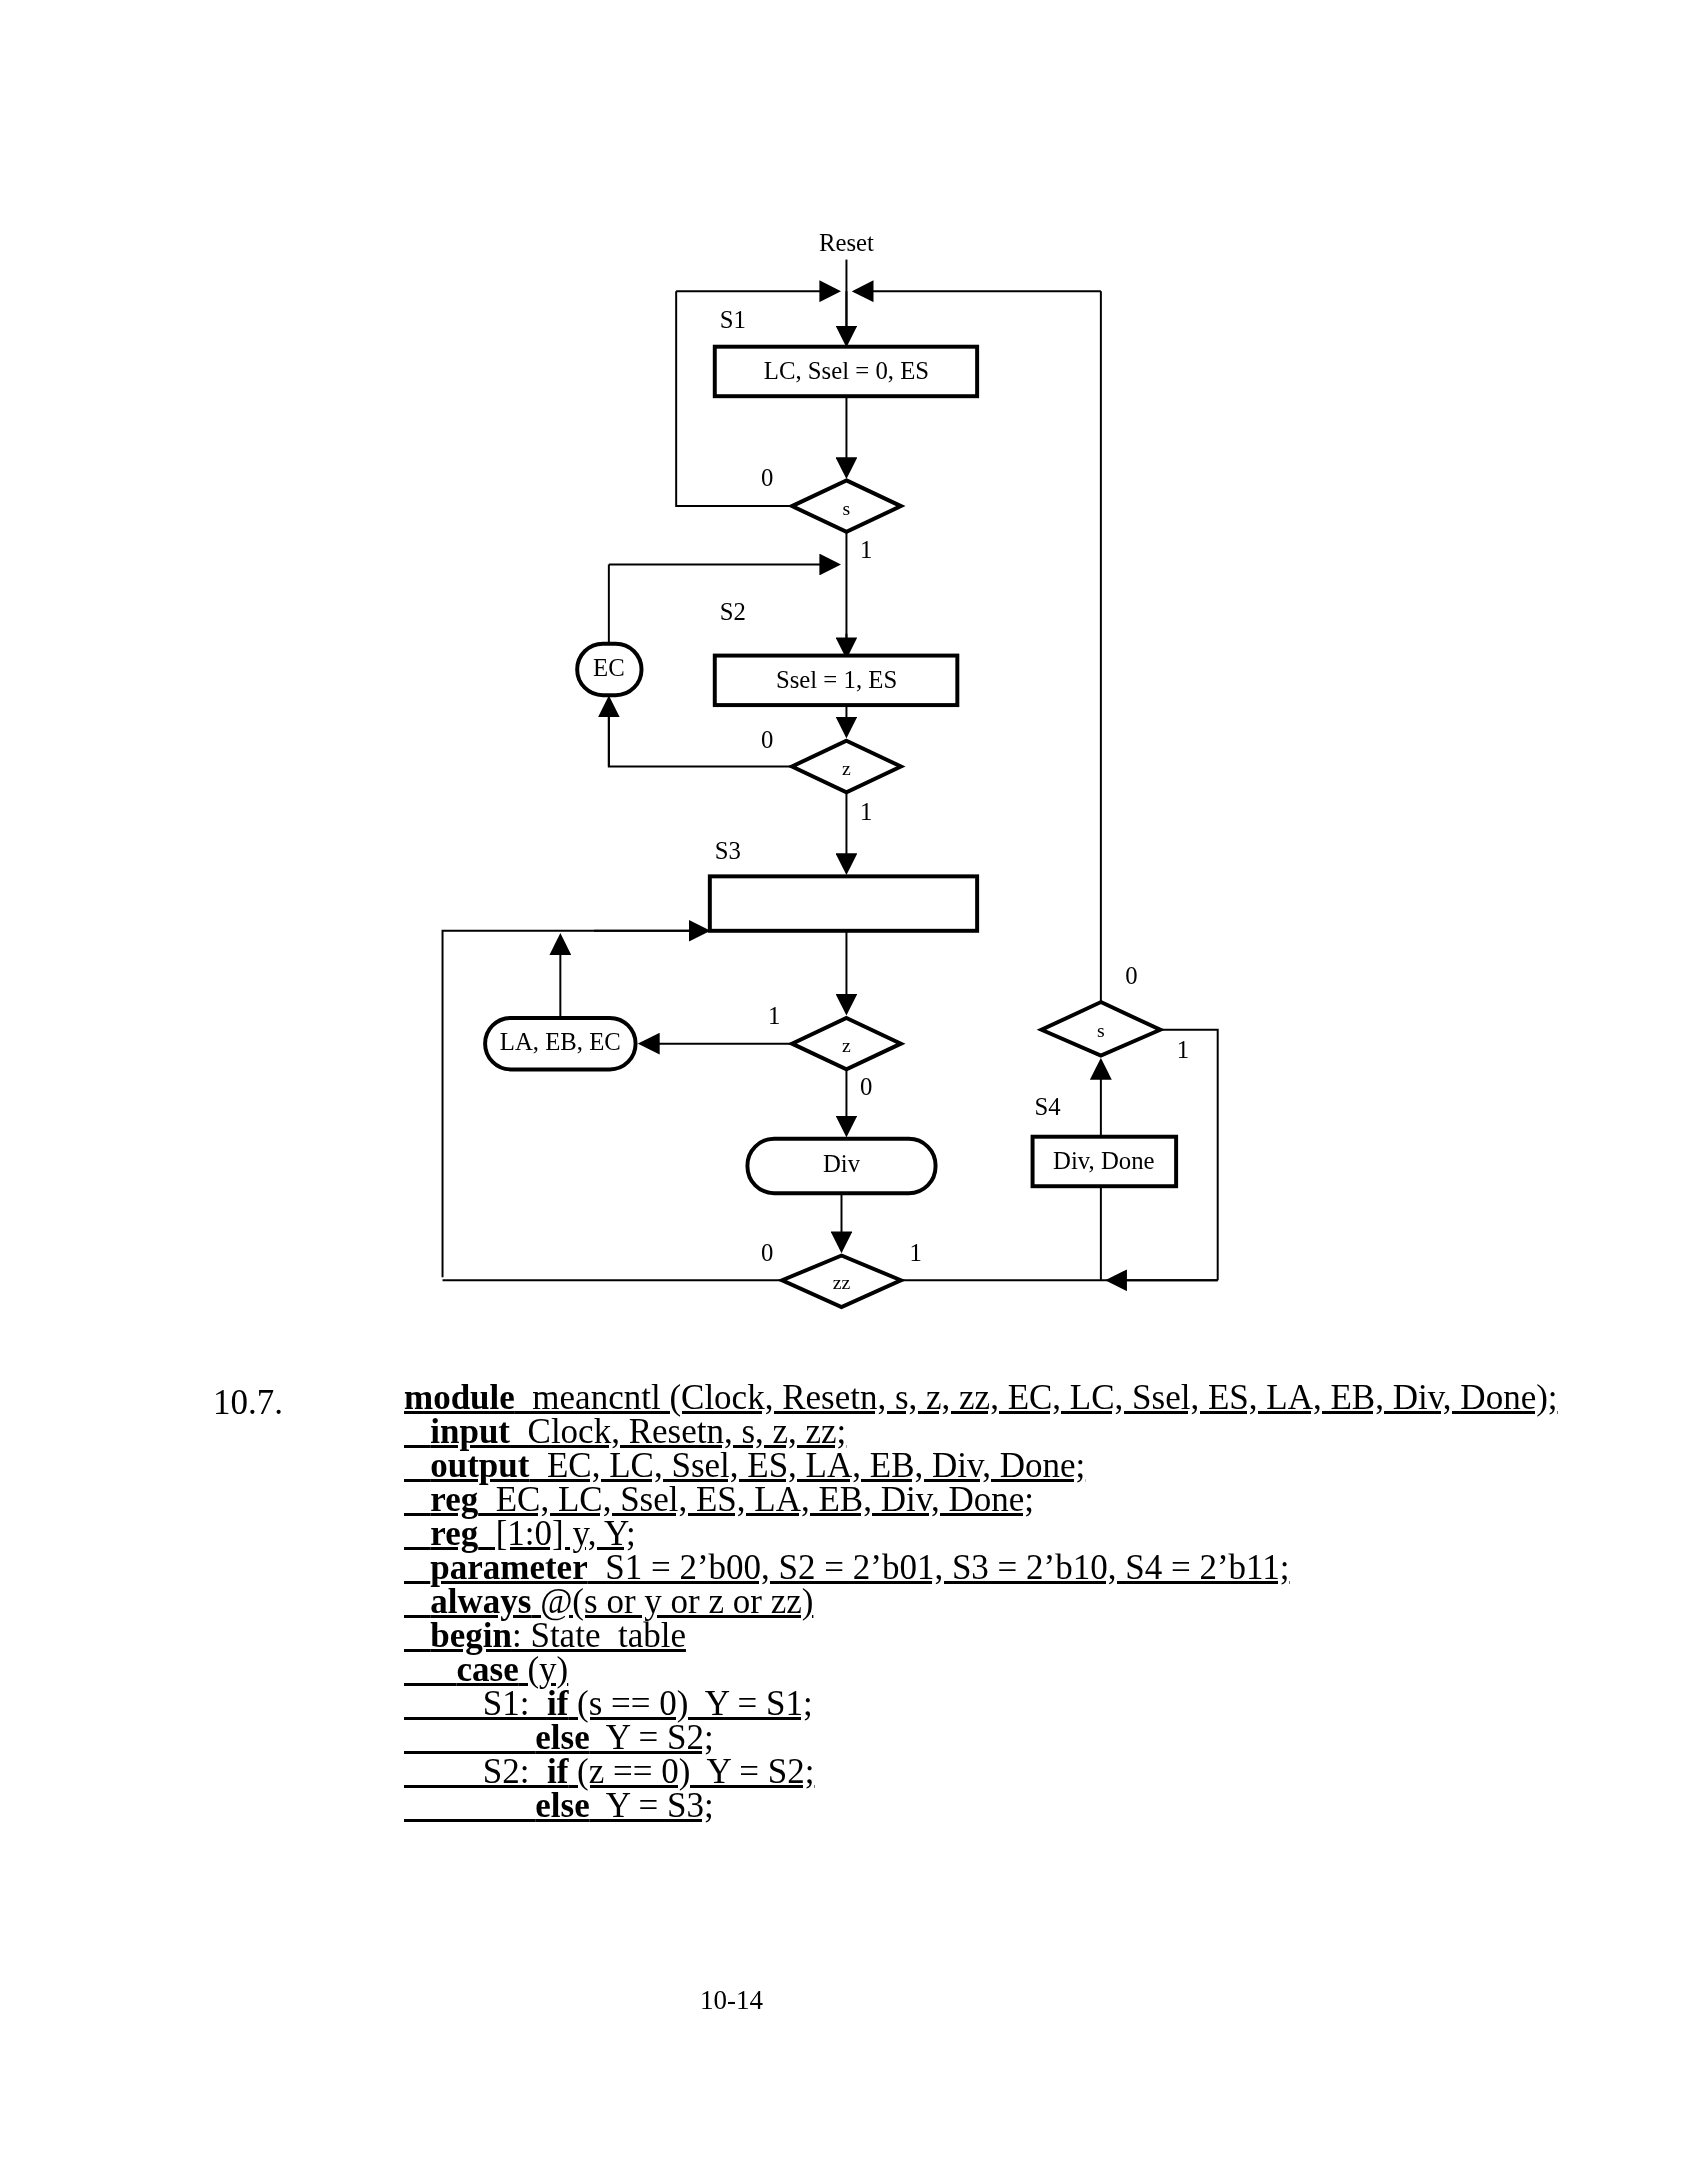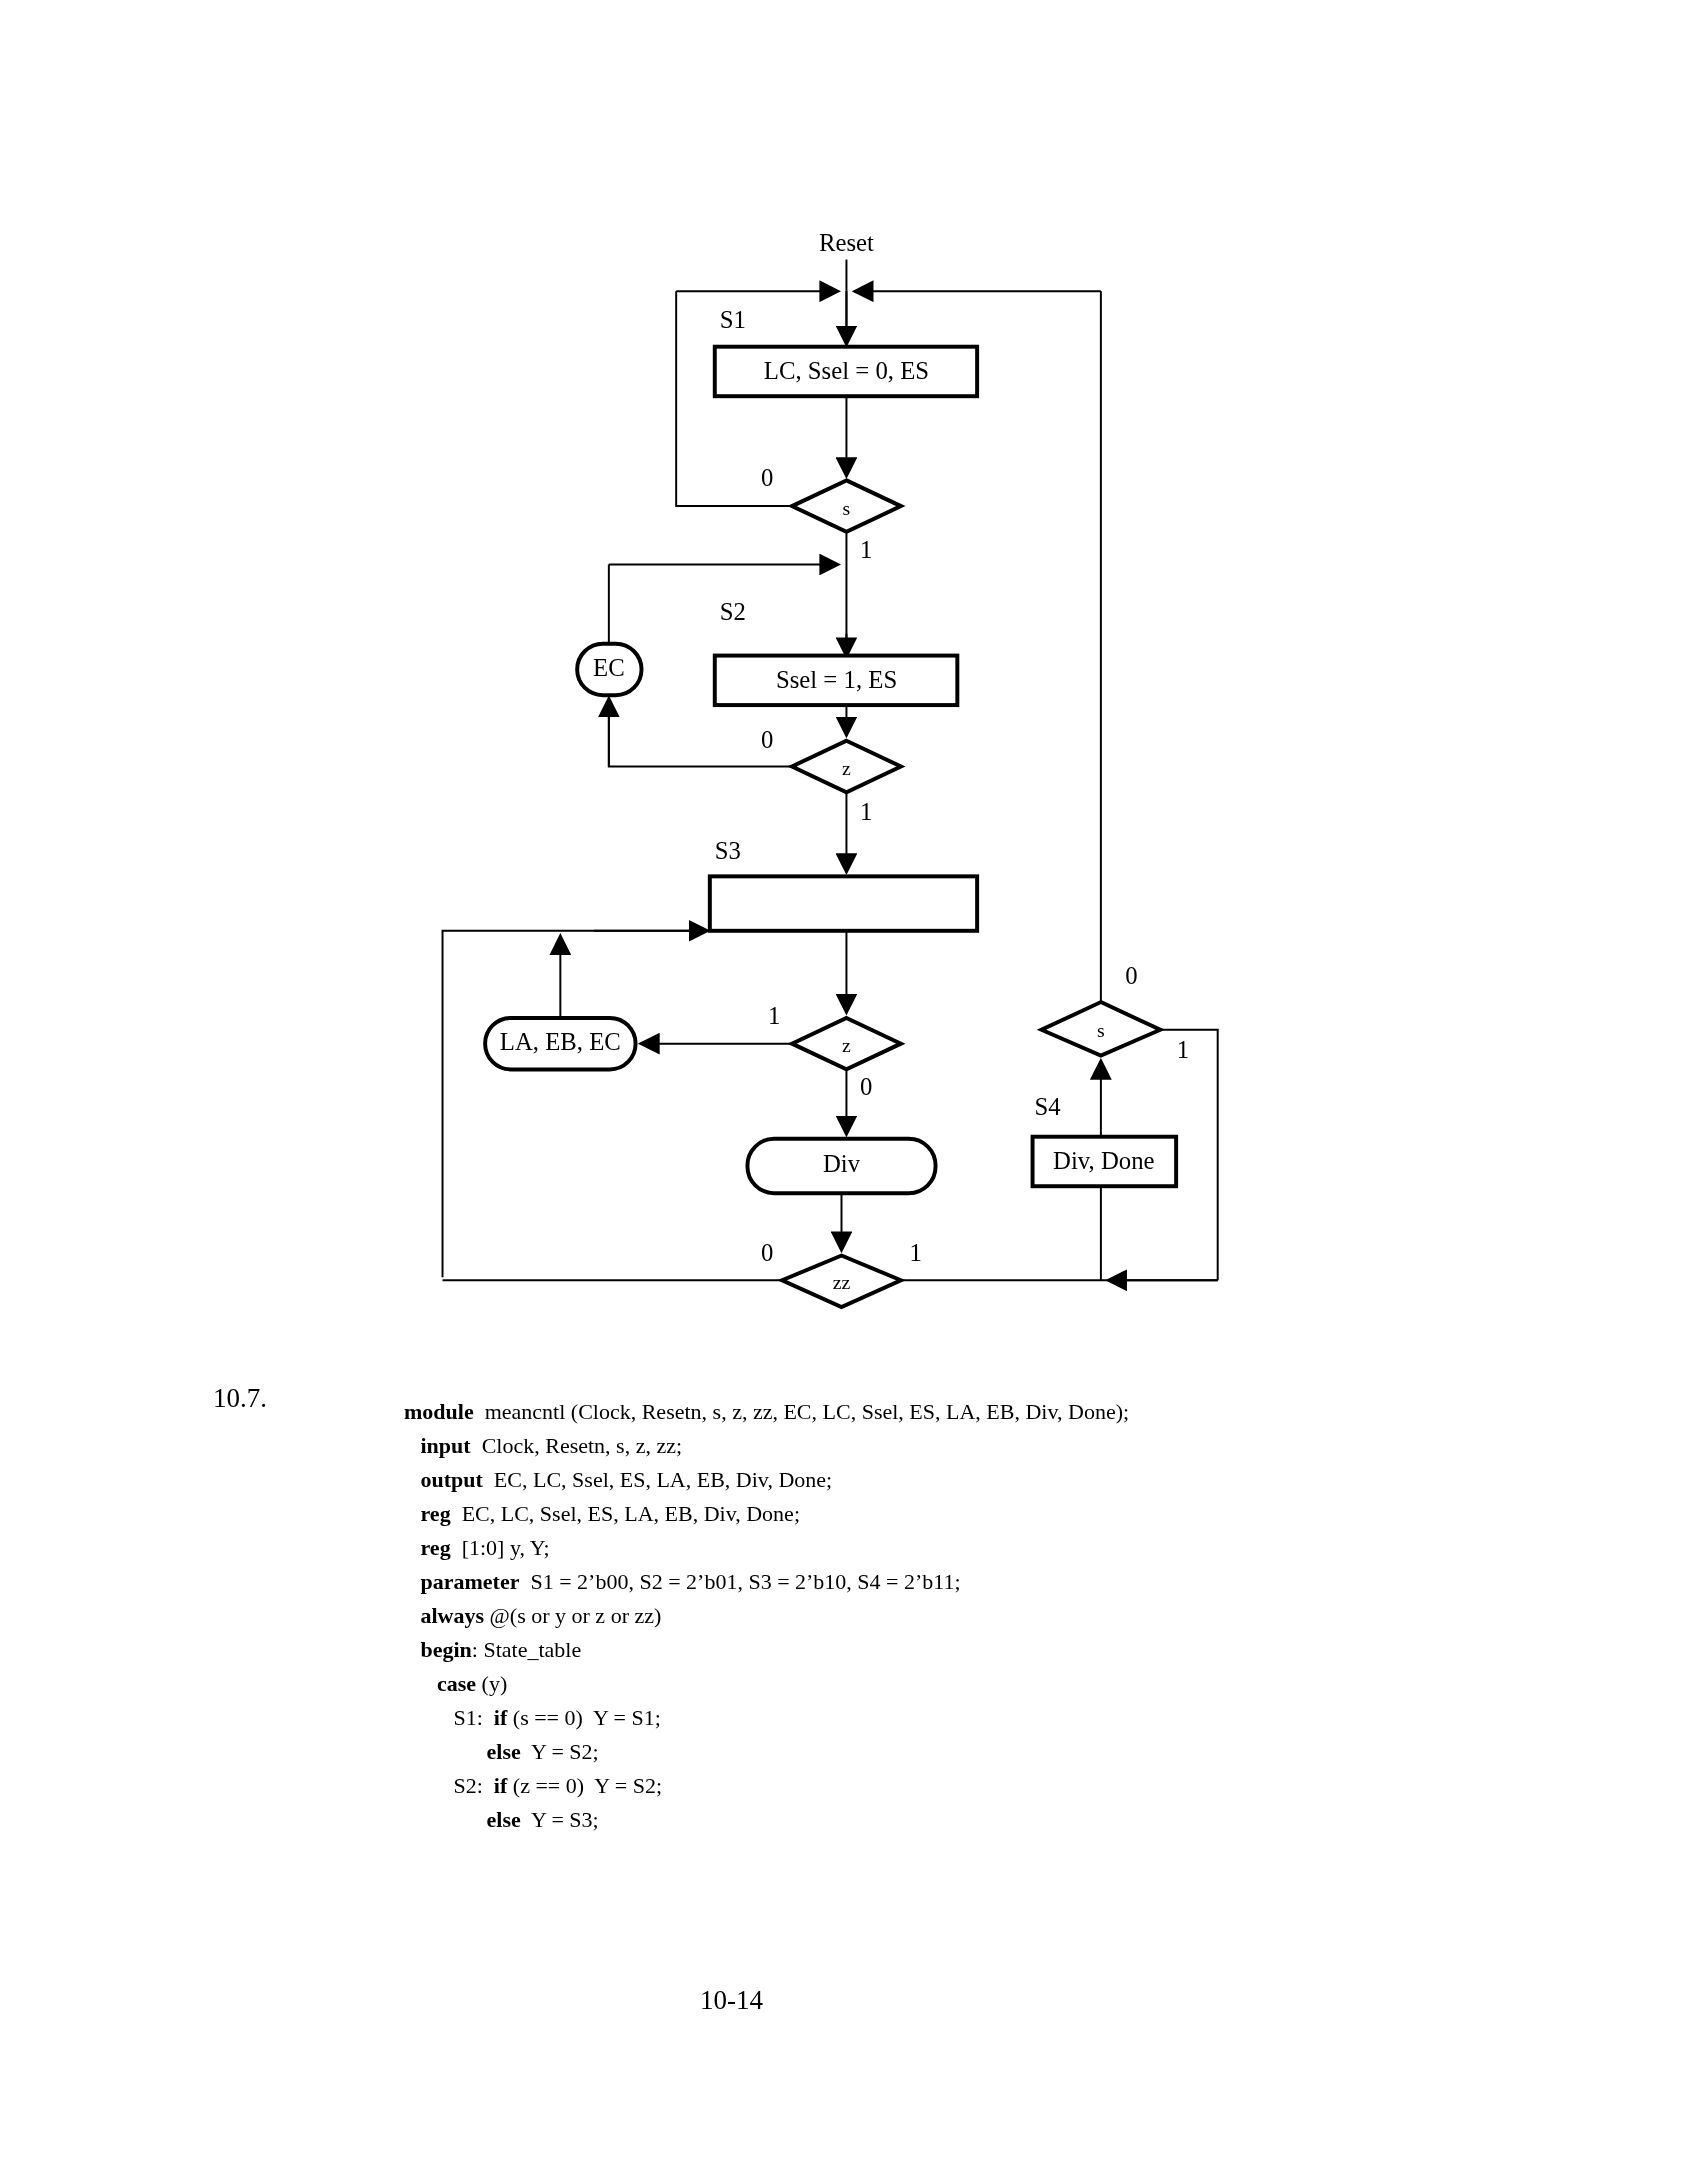--- a/index.html
+++ b/index.html
@@ -80,31 +80,32 @@
   #code-block {
     position: absolute;
     left: 0;
     top: 1381px;
     width: 1683px;
   }
   .prob-num {
     position: absolute;
     left: 213px;
     top: 2px;
-    font-size: 27px;
+    font-size: 35px;
     font-family: "Liberation Serif", "DejaVu Serif", serif;
   }
   .code-lines {
     position: absolute;
     left: 404px;
-    top: 14px;
-    font-size: 22px;
+    top: 0;
+    font-size: 35px;
     line-height: 34px;
     font-family: "Liberation Serif", "DejaVu Serif", serif;
     white-space: pre;
+    text-decoration: underline;
   }
   .code-lines .ln {
     display: block;
     white-space: pre;
   }
   .kw { font-weight: bold; }
 
   
   #page-footer {
     position: absolute;

